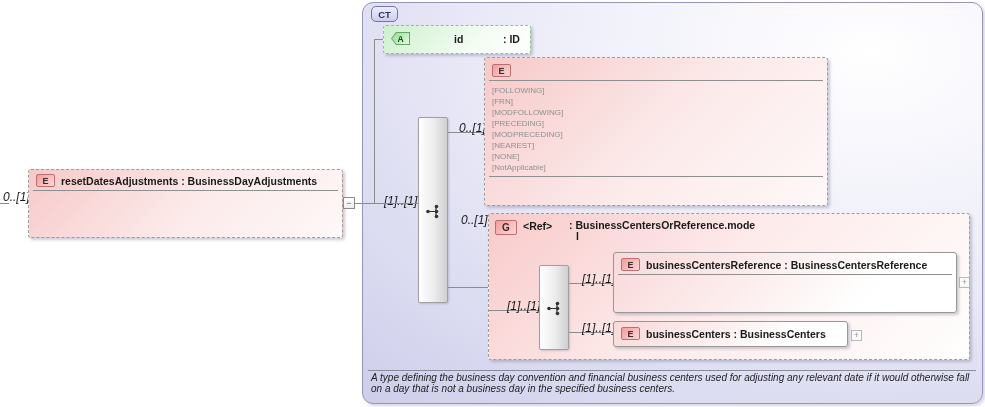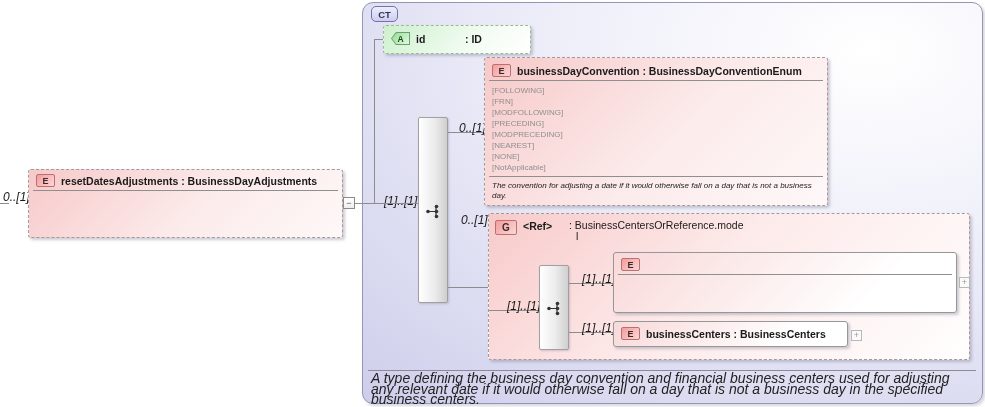--- a/index.html
+++ b/index.html
@@ -56,40 +56,40 @@
 
   
   #ct-container { position:absolute; left:362px; top:2px; width:621px; height:402px;
     border:1px solid #9595ba; border-radius:11px;
     background:radial-gradient(ellipse 130% 130% at 82% 12%, #ffffff 0%, #ededf9 42%, #c9c9e9 100%);
     box-shadow:2px 2px 3px rgba(120,120,140,0.3); }
   #ct-header { position:absolute; left:371px; top:6px; display:flex; align-items:flex-start; gap:7px; }
   .ct-title { font-weight:bold; font-size:11px; color:#14142a; }
 
   
-  .attr-name { font-weight:bold; font-size:10.5px; color:#1a1a1a; width:43px; }
+  .attr-name { font-weight:bold; font-size:10.5px; color:#1a1a1a; width:43px;margin-left:38px; }
   .attr-type { font-weight:bold; font-size:10.5px; color:#1a1a1a; }
 
   
   .enum-section { display:flex; padding:3px 6px 2px 7px; }
   .enum-label { font-size:8px; font-style:italic; color:#1a1a1a; width:70px; flex:0 0 70px; line-height:11px; }
   .enum-values { display:flex; flex-direction:column; }
   .enum-values div { font-size:8px; line-height:11px; color:#8f8f8f; }
 
   
   .g-header { display:flex; align-items:flex-start; gap:6px; padding:6px 6px 2px 6px; }
   .g-name { font-weight:bold; font-size:10.5px; color:#1a1a1a; width:40px; flex:0 0 40px; }
-  .g-type { font-weight:normal; font-size:10.5px; color:#1a1a1a; }
+  .g-type { font-weight:bold; font-size:10.5px; color:#1a1a1a; }
   .g-type span { display:block; line-height:11px; }
   .g-line2 { padding-left:7px; }
 
   
   #ct-footer-sep { position:absolute; left:368px; top:370px; width:608px; height:1px; background:#8a8a9a; }
   .footer-desc { position:absolute; left:371px; top:373px; width:603px;
-    font-size:14px; line-height:10.5px; font-style:italic; color:#222; }
+    font-size:10px; line-height:10.5px; font-style:italic; color:#222; }
 </style>
 </head>
 <body>
 
 <div id="stage">
 
   <div class="hline" style="left:0;top:203px;width:9px"></div>
   <span class="card" style="left:3px;top:190px">0..[1]</span>
 
   <div class="box dashed pink" style="left:28px;top:169px;width:315px;height:69px">
@@ -130,37 +130,35 @@
     <circle cx="11.5" cy="8.5" r="1.8" fill="#333"></circle>
     <circle cx="11.5" cy="13.5" r="1.8" fill="#333"></circle>
   </svg>
 
   <div class="hline" style="left:448px;top:132px;width:36px"></div>
   <span class="card" style="left:459px;top:121px">0..[1]</span>
 
   <div class="box dashed pink" style="left:484px;top:57px;width:344px;height:149px">
     <div class="box-header" style="padding-top:6px">
       <span class="badge-red">E</span>
-      <span class="box-title">businessDayConvention : BusinessDayConventionEnum</span>
     </div>
     <div class="sep"></div>
     <div class="enum-section">
       <div class="enum-values">
         <div>[FOLLOWING]</div>
         <div>[FRN]</div>
         <div>[MODFOLLOWING]</div>
         <div>[PRECEDING]</div>
         <div>[MODPRECEDING]</div>
         <div>[NEAREST]</div>
         <div>[NONE]</div>
         <div>[NotApplicable]</div>
       </div>
     </div>
     <div class="sep"></div>
-    <div class="desc">The convention for adjusting a date if it would otherwise fall on a day that is not a business day.</div>
   </div>
 
   <div class="hline" style="left:448px;top:287px;width:41px"></div>
   <span class="card" style="left:461px;top:213px">0..[1]</span>
 
   <div class="box dashed" style="left:488px;top:213px;width:482px;height:147px;background:linear-gradient(135deg,#f8caca 0%,#fdeaea 45%,#fffefe 100%)">
     <div class="g-header">
       <span class="badge-red" style="width:22px;flex-basis:22px;height:15px;font-size:10px">G</span>
       <span class="g-name">&lt;Ref&gt;</span>
       <span class="g-type">
@@ -180,20 +178,21 @@
     <circle cx="11.5" cy="8.5" r="1.8" fill="#333"></circle>
     <circle cx="11.5" cy="13.5" r="1.8" fill="#333"></circle>
   </svg>
 
   <div class="hline" style="left:569px;top:283px;width:44px"></div>
   <span class="card" style="left:582px;top:272px">[1]..[1]</span>
 
   <div class="box solid pink-light" style="left:613px;top:252px;width:344px;height:61px">
     <div class="box-header" style="padding-top:5px">
       <span class="badge-red">E</span>
+      <span class="box-title">businessCentersReference : BusinessCentersReference</span>
     </div>
     <div class="sep"></div>
   </div>
   <div class="plus" style="left:959px;top:277px">+</div>
 
   <div class="hline" style="left:569px;top:332px;width:44px"></div>
   <span class="card" style="left:582px;top:321px">[1]..[1]</span>
 
   <div class="box solid pink-light" style="left:613px;top:321px;width:235px;height:26px">
     <div class="box-header" style="padding-top:5px">

